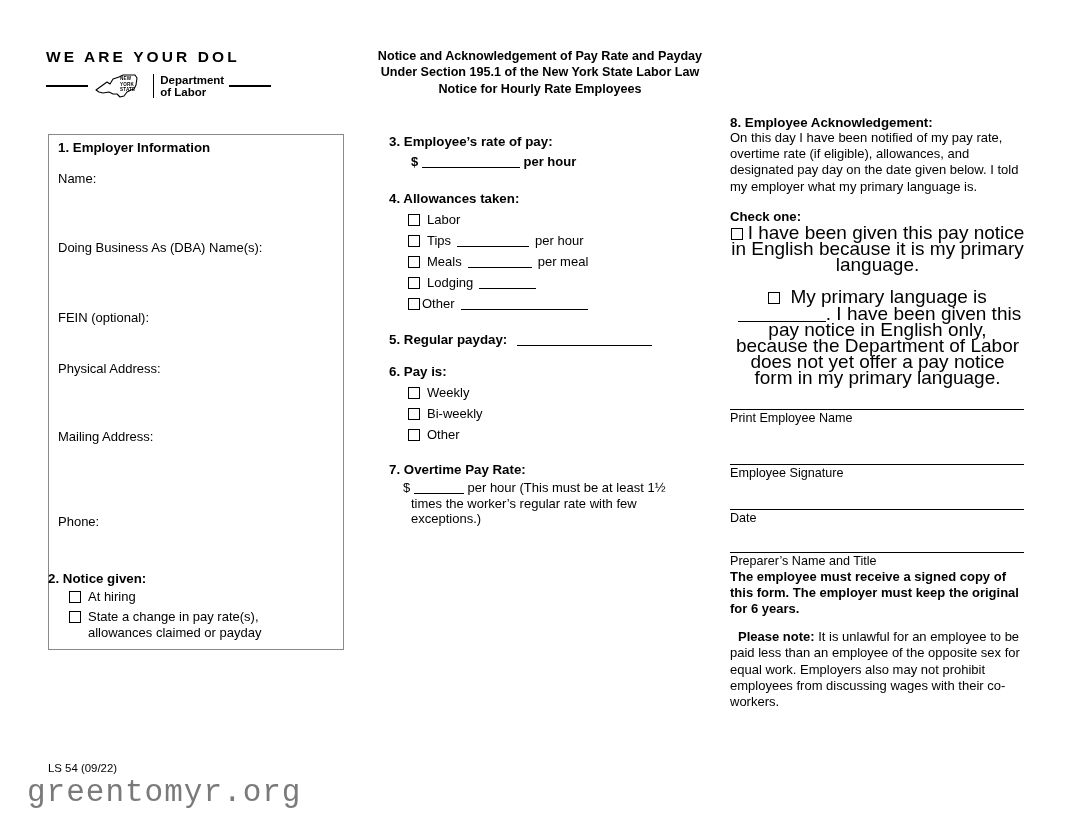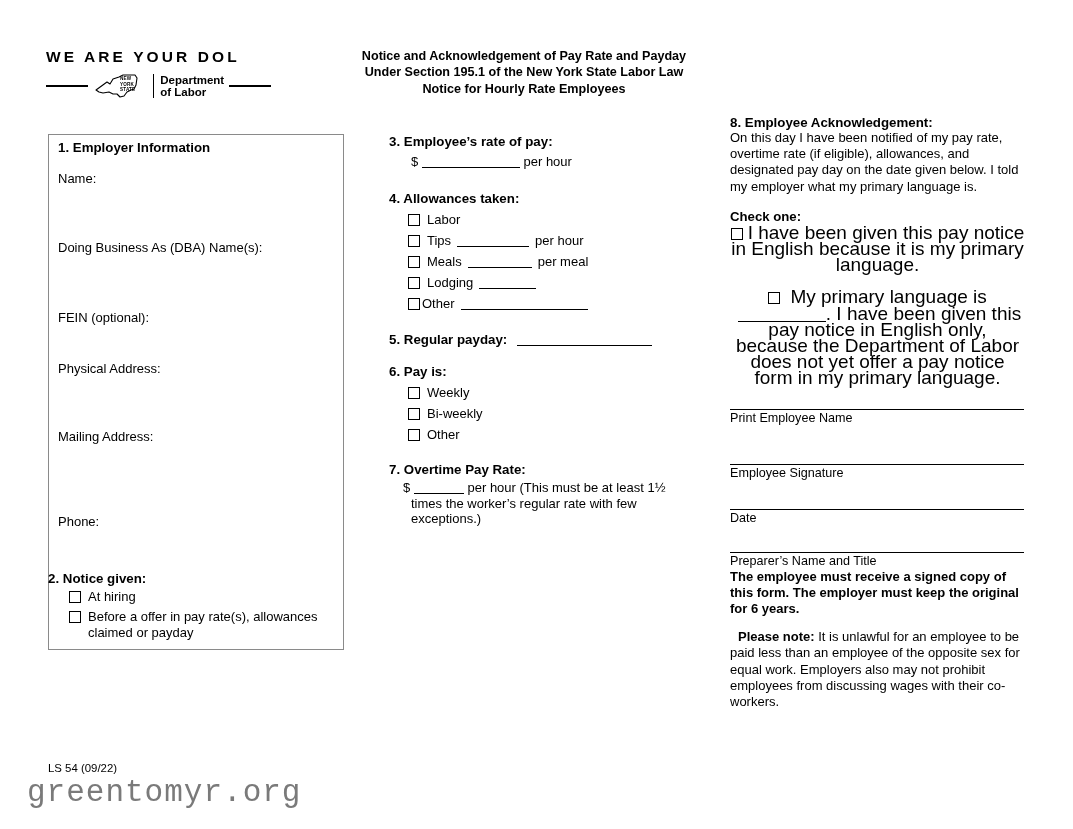--- a/index.html
+++ b/index.html
@@ -76,21 +76,21 @@
     font-size: 11.5px;
     font-weight: bold;
     line-height: 12px;
     margin-left: 6px;
     white-space: nowrap;
     flex: 0 0 auto;
   }
 
   #form-title {
     position: absolute;
-    left: 284px;
+    left: 300px;
     top: 48px;
     width: 480px;
     text-align: center;
     font-size: 12.6px;
     font-weight: bold;
     line-height: 16.3px;
   }
 
   
   .col { position: absolute; }
@@ -134,21 +134,21 @@
     vertical-align: -1px;
     background: #fff;
   }
   .blank {
     display: inline-block;
     border-bottom: 1.6px solid #000;
     vertical-align: -2px;
     height: 11px;
   }
   .row { display: block; font-size: 13px; line-height: 19px; white-space: nowrap; }
-  .indent2 { padding-left: 22px; }
+  .indent2 { padding-left: 22px; font-weight: bold; }
 
   
   #notice-given {
     position: absolute;
     left: 48px;
     top: 571px;
     width: 300px;
   }
   #notice-given .opt {
     display: flex;
@@ -260,21 +260,21 @@
   </div>
 
   <div id="notice-given">
     <div class="sec-head">2. Notice given:</div>
     <div class="opt">
       <span class="cb"></span>
       <span>At hiring</span>
     </div>
     <div class="opt">
       <span class="cb"></span>
-      <span style="white-space:normal;width:238px">Before a offer in pay rate(s), allowances claimed or payday</span>
+      <span style="white-space:normal;width:238px">State a change in pay rate(s), allowances claimed or payday</span>
     </div>
   </div>
 
   <div class="col" id="col-mid">
 
     <div id="sec3">
       <div class="sec-head">3. Employee’s rate of pay:</div>
       <div class="row indent2" style="margin-top:3px">
         <span>$</span>
         <span class="blank" style="width:98px"></span>

